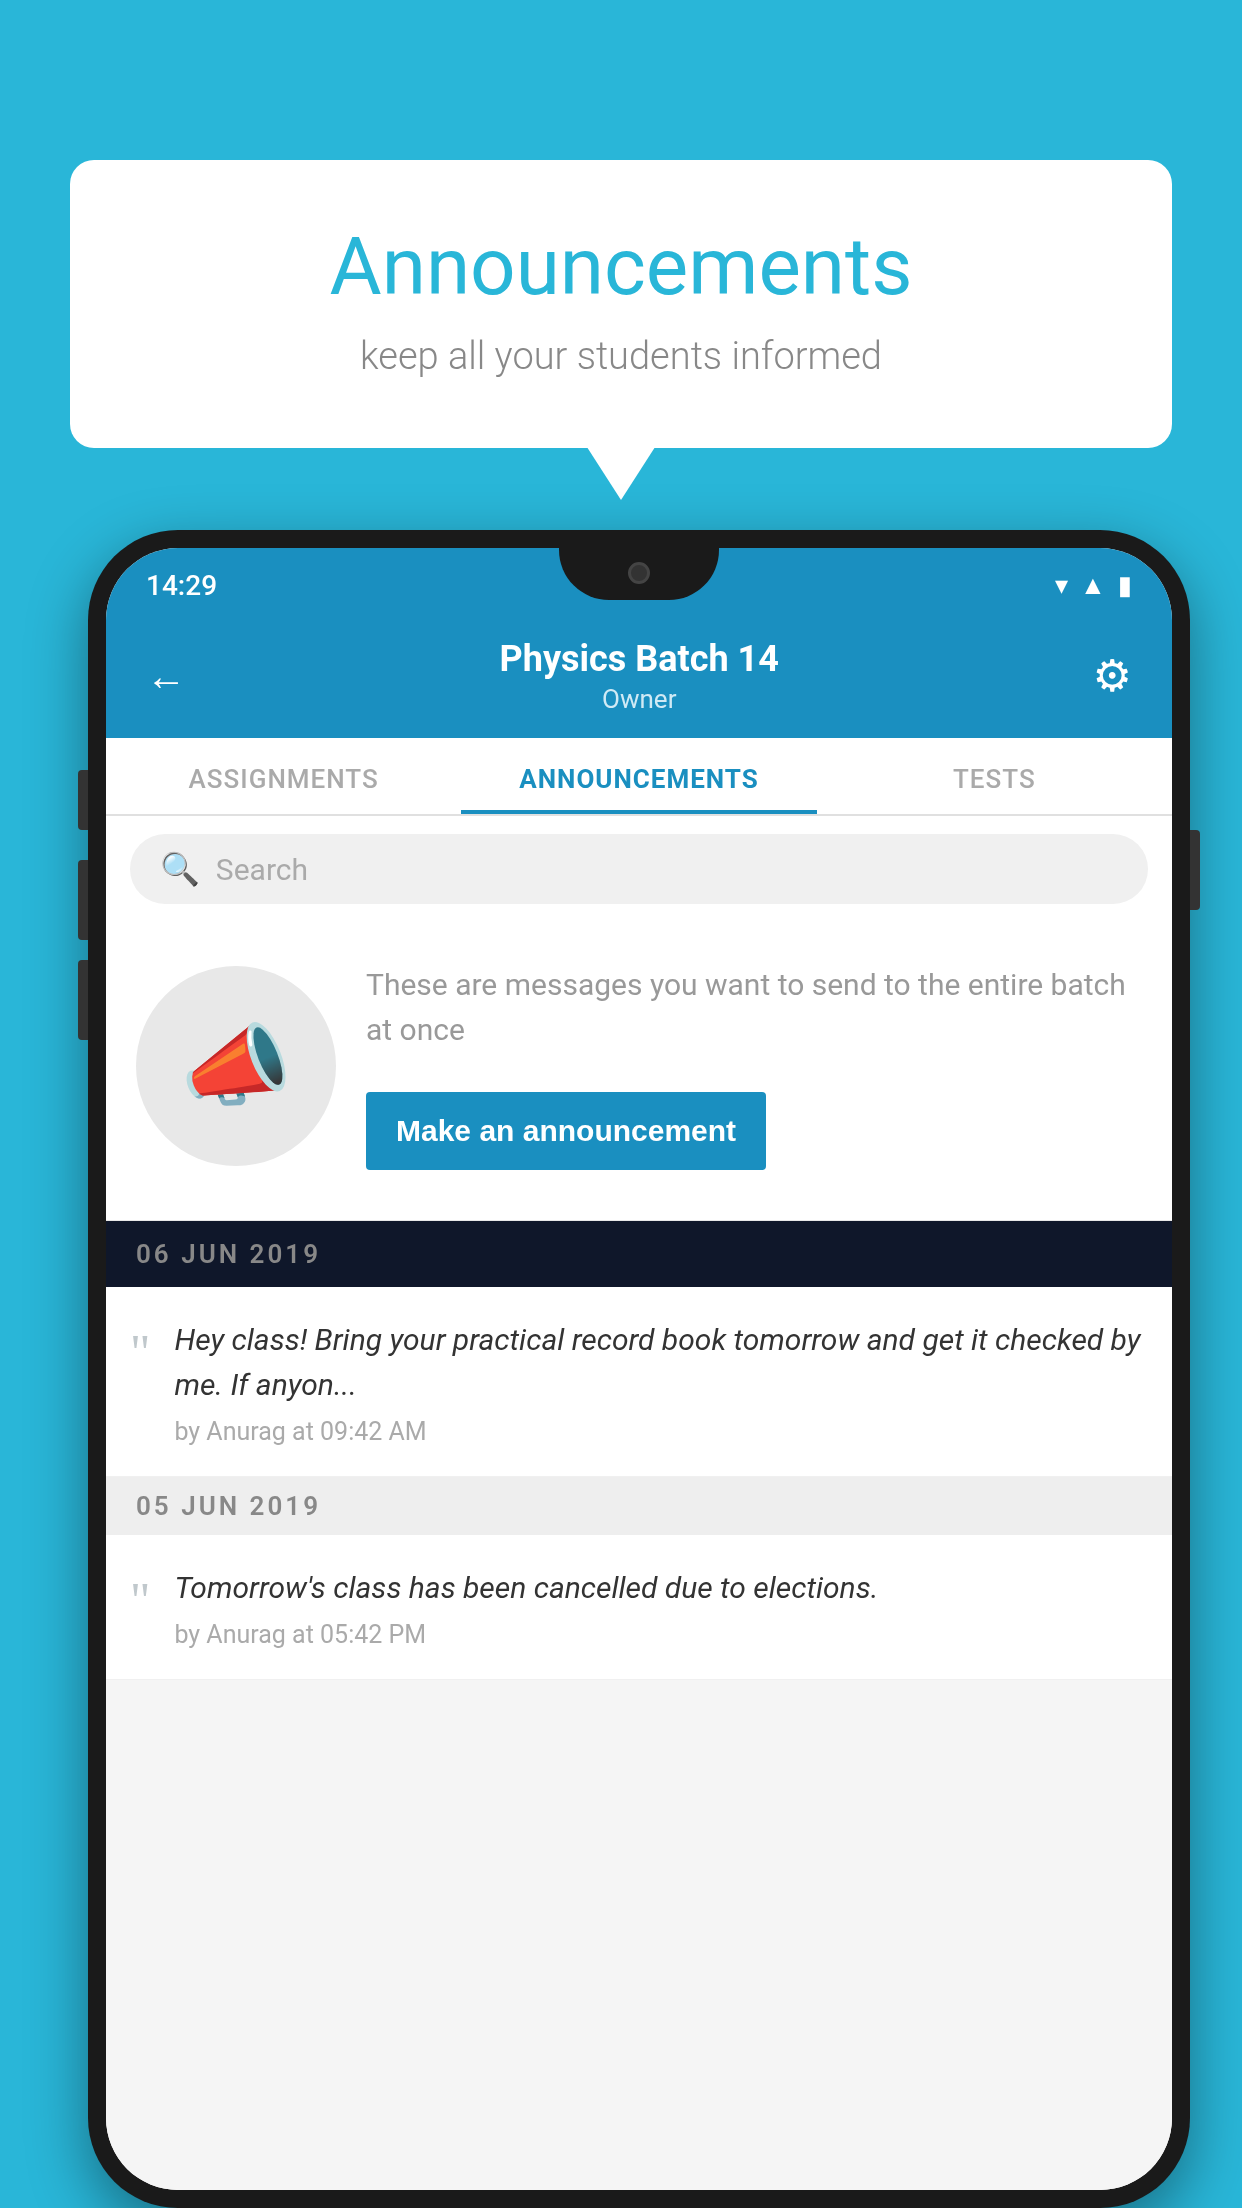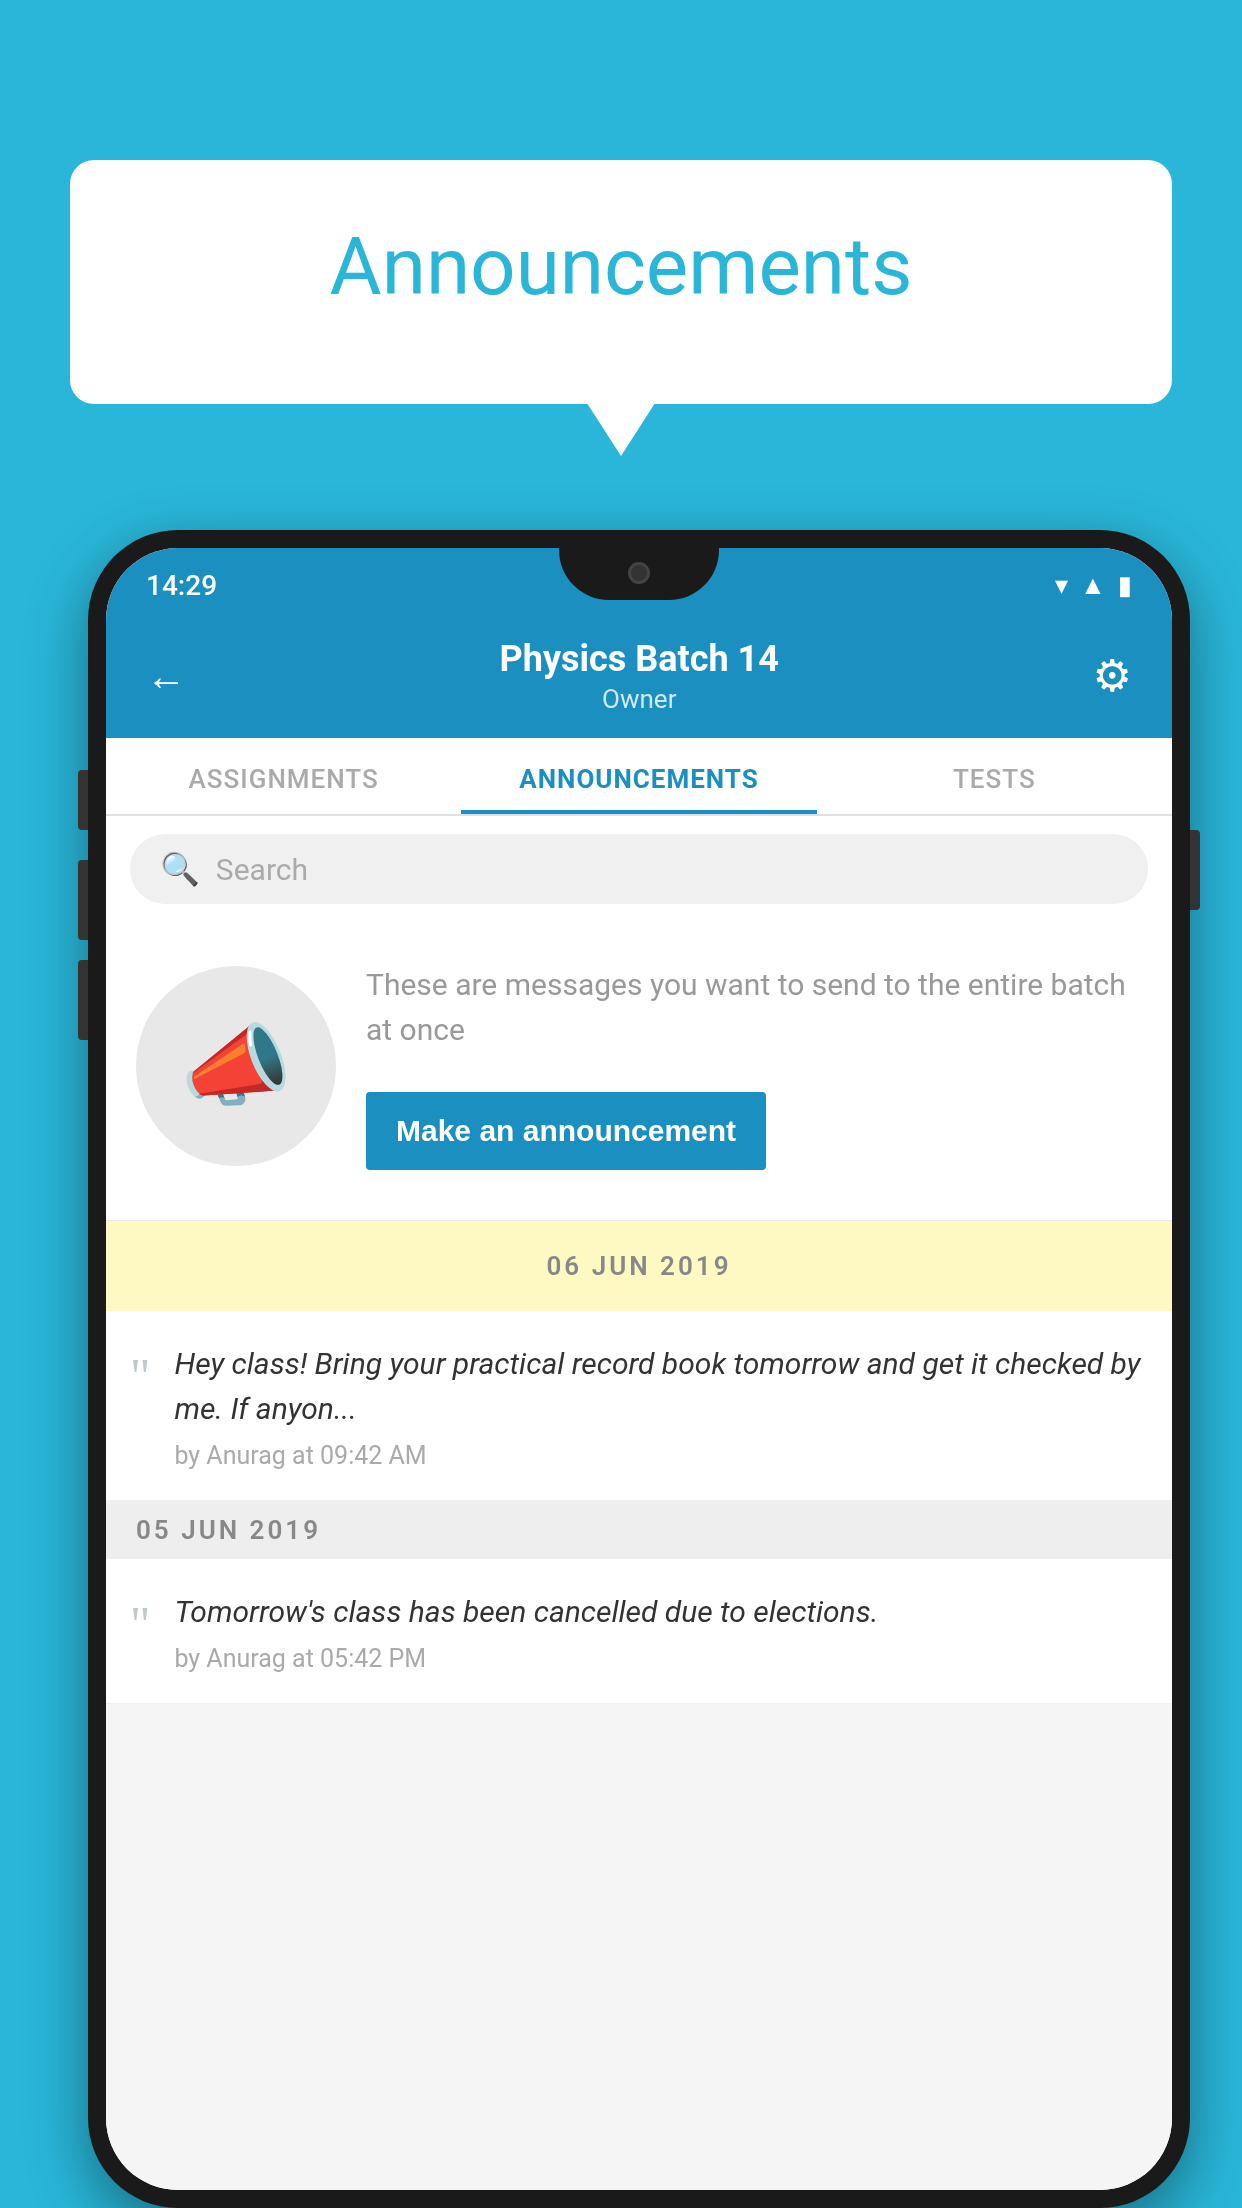--- a/index.html
+++ b/index.html
@@ -303,28 +303,27 @@
       padding: 22px 30px;
       border-radius: 4px;
       border: none;
       cursor: pointer;
       text-align: center;
       align-self: flex-start;
     }
 
     
     .date-separator {
-      background: #fef9c3;
-      padding: 30px 30px;
+      background: #0f172a;
+      padding: 18px 30px;
       font-size: 26px;
       font-weight: 600;
       color: #888;
       letter-spacing: 3px;
       flex-shrink: 0;
-      text-align: center;
     }
 
     
     .announcement-item {
       background: #ffffff;
       padding: 30px 30px 30px 24px;
       display: flex;
       align-items: flex-start;
       gap: 24px;
       border-bottom: 1px solid #f0f0f0;
@@ -407,20 +406,21 @@
       background: #333;
       border-radius: 4px 0 0 4px;
     }
   </style>
 </head>
 <body>
 
 <div class="speech-bubble-container">
   <div class="speech-bubble">
     <div class="speech-bubble-title">Announcements</div>
+    <div class="speech-bubble-subtitle">keep all your students informed</div>
   </div>
 </div>
 
 <div class="phone-container">
   <div class="phone-outer">
 
     <div class="phone-side-btn-right"></div>
     <div class="phone-side-btn-left-1"></div>
     <div class="phone-side-btn-left-2"></div>
     <div class="phone-side-btn-left-3"></div>

